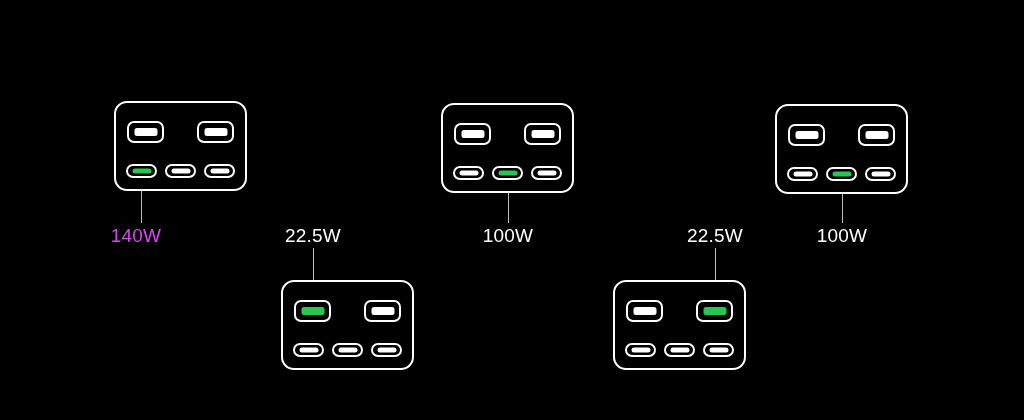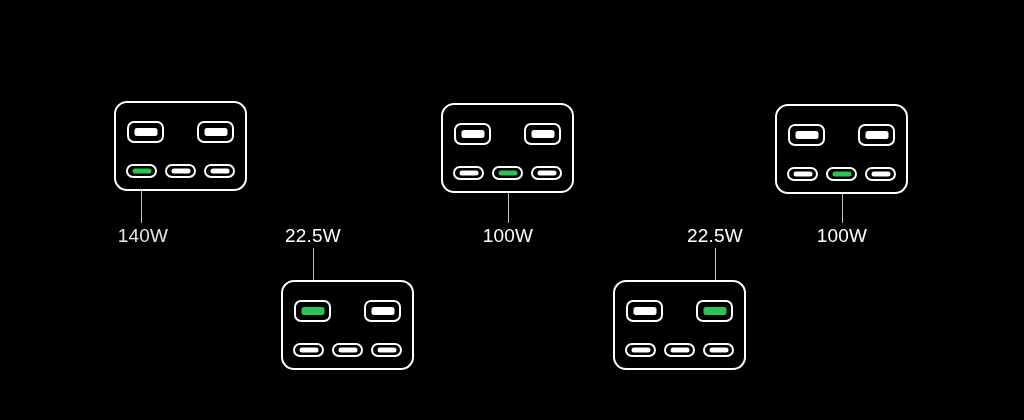--- a/index.html
+++ b/index.html
@@ -88,21 +88,21 @@
     <div class="port usbc" style="left: 10px;">
         <div class="bar" style="background: rgb(41, 197, 81);"></div>
       </div>
     <div class="port usbc" style="left: 49px;">
         <div class="bar"></div>
       </div>
     <div class="port usbc" style="left: 88px;">
         <div class="bar"></div>
       </div>
   </div>
-    <div class="wattage-label" style="color: #e5e5e5; left: 143px; top: 226px;">140W</div>
+    <div class="wattage-label" style="color: #d946ef; left: 136px; top: 226px;">140W</div>
     <div class="connector" style="background: rgb(189, 189, 189); left: 313px; top: 248px; height: 53px;"></div>
     <div class="panel" style="left: 281px; top: 280px;">
     <div class="port usba" style="left: 11px;">
         <div class="bar" style="background: rgb(41, 197, 81);"></div>
       </div>
     <div class="port usba" style="left: 81px;">
         <div class="bar"></div>
       </div>
     <div class="port usbc" style="left: 10px;">
         <div class="bar"></div>

